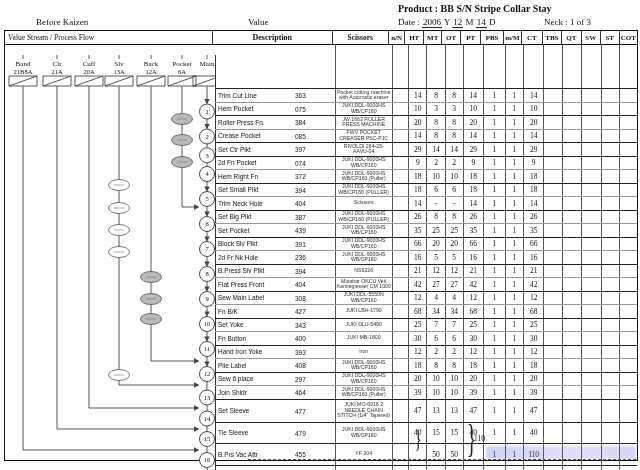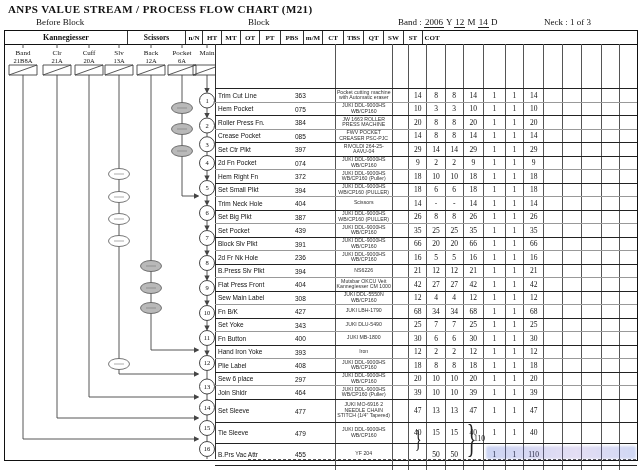--- a/index.html
+++ b/index.html
@@ -17,21 +17,21 @@
   .vsm-table{top:30px;left:4px;width:632px;height:429px;border:1.5px solid #111;background:#fff;}
   .head-row{position:absolute;top:0;left:0;right:0;height:13px;display:flex;border-bottom:1.2px solid #111;}
   .head-row>div{border-right:1px solid #333;display:flex;align-items:center;overflow:hidden;}
   .flow-head{width:210px;font-size:7.5px;padding-left:3px;}
   .desc-head{width:122px;justify-content:center;font-weight:bold;font-size:8px;}
   .equip-head{width:57px;justify-content:center;font-weight:bold;font-size:7.5px;}
   .num-head{justify-content:center;font-weight:bold;font-size:7px;}
   .head-row>div:last-child{border-right:none;}
 
   .body-wrap{position:absolute;top:13px;left:0;right:0;bottom:0;}
-  .flow-panel{position:absolute;top:0;left:0;width:210px;height:415px;border-right:1px solid #333;}
+  .flow-panel{position:absolute;top:11px;left:0;width:210px;height:415px;border-right:1px solid #333;}
   .grid{position:absolute;top:0;left:210px;width:422px;height:415px;}
   .g-row{display:flex;position:relative;}
   .g-row>div{border-right:1px solid #555;overflow:hidden;display:flex;align-items:center;}
   .g-row>div:last-child{border-right:none;}
   .cell-desc{padding-left:3px;font-size:6.5px;font-family:"Liberation Sans",sans-serif;position:relative;}
   .op-no{position:absolute;left:80px;top:50%;transform:translateY(-50%);}
   .cell-equip{justify-content:center;text-align:center;font-size:5.2px;line-height:1.1;
               font-family:"Liberation Sans",sans-serif;color:#333;padding:0 1px;}
   .cell-num{justify-content:center;font-size:7.5px;}
   .brace{position:absolute;color:#222;line-height:1;pointer-events:none;}
@@ -40,45 +40,49 @@
   .bottom-dash{top:459px;left:248px;width:388px;border-top:1.5px dashed #555;height:0;}
   .watermark{top:446px;left:486px;width:150px;height:13px;border-radius:2px;
              background:linear-gradient(90deg,rgba(70,100,210,.55),rgba(120,90,200,.4) 60%,rgba(70,100,210,.5));
              filter:blur(1.2px);opacity:.5;}
 </style>
 </head>
 <body>
 
 <div class="page">
 
-  <div class="abs doc-title">ANPS VALUE STREAM / PROCESS FLOW CHART (M21)</div>
-  <div class="abs before-label">Before Block</div>
-  <div class="abs future-label">Block</div>
-
+  <div class="abs before-label">Before Kaizen</div>
+  <div class="abs future-label">Value</div>
+
+  <div class="abs product-line">
+    <span>Product :</span>
+    <span>BB S/N Stripe Collar Stay</span>
+  </div>
 
   <div class="abs date-line">
-    <span>Band :</span>
+    <span>Date :</span>
     <u>2006</u>
     <span>Y</span>
     <u>12</u>
     <span>M</span>
     <u>14</u>
     <span>D</span>
   </div>
 
   <div class="abs page-line">
     <span>Neck :</span>
     <span>1</span>
     <span>of</span>
     <span>3</span>
   </div>
 
   <div class="abs vsm-table">
     <div class="head-row">
-      <div class="desc-head">Kannegiesser</div>
+      <div class="flow-head">Value Stream / Process Flow</div>
+      <div class="desc-head">Description</div>
       <div class="equip-head">Scissors</div>
 
     <div class="num-head" style="width: 16px;">n/N</div>
         <div class="num-head" style="width: 18px;">HT</div>
         <div class="num-head" style="width: 18px;">MT</div>
         <div class="num-head" style="width: 18px;">OT</div>
         <div class="num-head" style="width: 20px;">PT</div>
         <div class="num-head" style="width: 22px;">PBS</div>
         <div class="num-head" style="width: 18px;">m/M</div>
         <div class="num-head" style="width: 20px;">CT</div>

